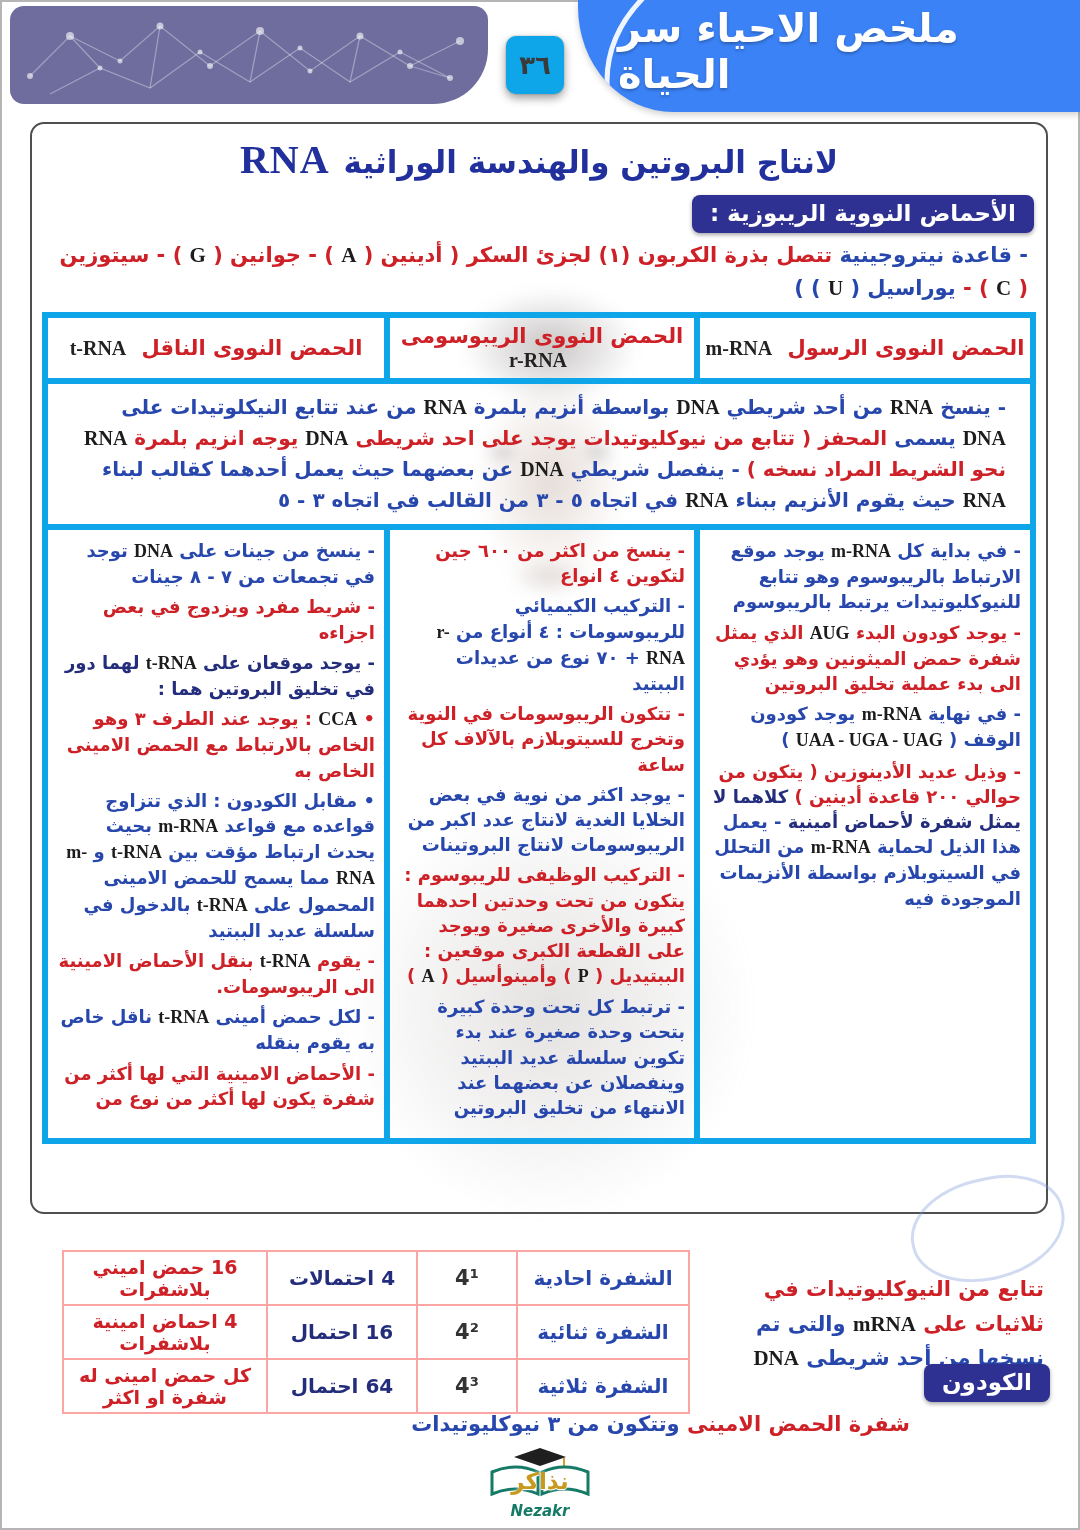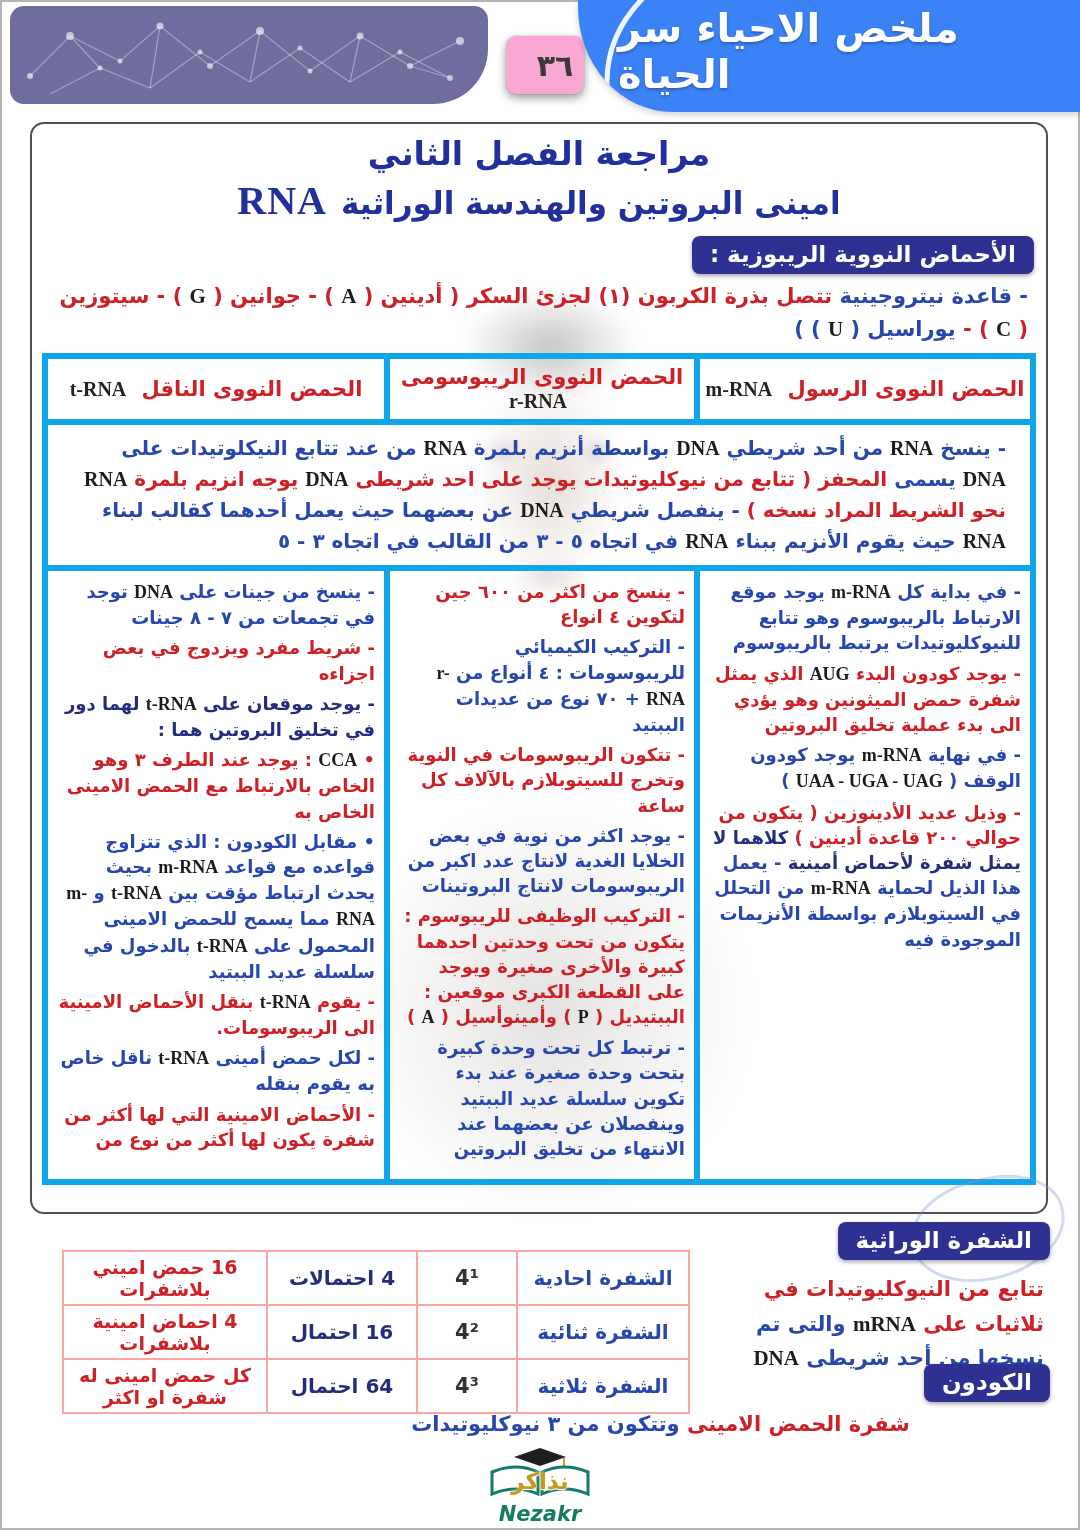--- a/index.html
+++ b/index.html
@@ -13,23 +13,23 @@
       radial-gradient(ellipse 130px 85px  at 50% 9%,  rgba(72,62,60,.30),  transparent 68%),
       radial-gradient(ellipse 108px 150px at 50% 23%, rgba(176,148,132,.32),transparent 70%),
       radial-gradient(ellipse 20px 11px   at 43% 20%, rgba(40,40,55,.32),  transparent 80%),
       radial-gradient(ellipse 20px 11px   at 57% 20%, rgba(40,40,55,.32),  transparent 80%),
       radial-gradient(ellipse 55px 26px   at 50% 33%, rgba(120,92,82,.22), transparent 75%),
       radial-gradient(ellipse 290px 300px at 50% 78%, rgba(150,142,138,.26),transparent 70%);}
   
   .banner-left{position:absolute;left:10px;top:6px;width:478px;height:98px;z-index:2;
     background:#6f6c9e;border-radius:14px 14px 55px 14px;overflow:hidden;}
   .page-badge{position:absolute;left:506px;top:36px;width:58px;height:58px;z-index:2;
-    background:#f9a8d4;border-radius:10px;box-shadow:0 4px 10px rgba(0,0,0,.40),0 0 0 1px #eee;
+    background:#0ea5e9;border-radius:10px;box-shadow:0 4px 10px rgba(0,0,0,.40),0 0 0 1px #eee;
     display:flex;align-items:center;justify-content:center;
-    font-size:30px;font-weight:bold;color:#3a3a3a;padding-left:20px;}
+    font-size:26px;font-weight:bold;color:#3a3a3a;}
   .banner-main{position:absolute;left:578px;right:0;top:0;height:112px;z-index:2;
     background:#3b82f6;border-bottom-left-radius:95px 105px;overflow:hidden;
     display:flex;align-items:center;justify-content:flex-end;
     padding:0 26px 10px 40px;box-sizing:border-box;box-shadow:0 3px 6px rgba(0,0,0,.18);}
   .banner-title{color:#ffffff;font-size:40px;font-weight:bold;letter-spacing:.5px;
     text-shadow:0 2px 3px rgba(0,0,0,.25);}
   .swoosh{position:absolute;left:0;top:0;}
   
   .content-box{position:absolute;left:30px;top:122px;width:1018px;height:1092px;z-index:1;
     border:2px solid #4f4f4f;border-radius:14px;box-sizing:border-box;
@@ -73,21 +73,21 @@
   .col-type{width:158px;color:#2747ad;font-size:20px;}
   .col-power{width:86px;color:#333;font-size:21px;}
   .col-chance{width:136px;color:#232d7c;font-size:20px;}
   .col-result{color:#ce2127;font-size:19px;}
   
   .footer{position:absolute;left:0;right:0;top:1446px;z-index:3;text-align:center;}
   .logo-wrap{position:relative;width:160px;height:78px;margin:0 auto;}
   .logo-svg{position:absolute;left:20px;top:0;}
   .brand-ar{position:absolute;left:0;right:0;top:22px;color:#c79a1e;font-size:23px;font-weight:bold;
     text-shadow:0 1px 0 #fff,0 0 3px #fff;}
-  .brand-en{position:absolute;left:0;right:0;top:56px;color:#157a66;font-size:21px;
+  .brand-en{position:absolute;left:0;right:0;top:56px;color:#157a66;font-size:15px;
     font-weight:bold;font-style:italic;}
 </style>
 </head>
 <body>
 
 <div class="page">
 
   <div class="watermark"></div>
 
   <div class="banner-left">
@@ -123,24 +123,23 @@
 
   <div class="banner-main">
     <svg class="swoosh" width="130" height="112" viewBox="0 0 130 112">
       <path d="M38 130 Q8 45 78 -14" stroke="#ffffff" stroke-width="5" fill="none" opacity="0.92"></path>
     </svg>
     <div class="banner-title">ملخص الاحياء سر الحياة</div>
   </div>
 
   <div class="content-box">
 
-    <div class="title1">مراجعة الفصل الثاني</div>
 
     <div class="title2">
-      <span class="ar">امينى البروتين والهندسة الوراثية</span>
+      <span class="ar">لانتاج البروتين والهندسة الوراثية</span>
       <span class="latin" dir="ltr">RNA</span>
     </div>
 
     <div class="label-row">
       <span class="pill">الأحماض النووية الريبوزية :</span>
     </div>
 
     <div class="intro">
       <p><span class="c-b">- قاعدة نيتروجينية </span><span class="c-r">تتصل بذرة الكربون (١) لجزئ السكر ( أدينين ( </span><span class="c-d" dir="ltr">A</span><span class="c-r"> ) - جوانين ( </span><span class="c-d" dir="ltr">G</span><span class="c-r"> ) - سيتوزين ( </span><span class="c-d" dir="ltr">C</span><span class="c-r"> ) - </span><span class="c-b">يوراسيل ( </span><span class="c-d" dir="ltr">U</span><span class="c-b"> ) )</span></p>
     </div>
@@ -194,21 +193,20 @@
               <p class="cell-p"><span class="c-b">- لكل حمض أمينى </span><span class="c-d" dir="ltr">t-RNA</span><span class="c-b"> ناقل خاص به يقوم بنقله</span></p>
               <p class="cell-p"><span class="c-r">- الأحماض الامينية التي لها أكثر من شفرة يكون لها أكثر من نوع من </span></p>
             </td>
         </tr>
       </tbody>
     </table>
   </div>
 
   <div class="stamp"></div>
 
-  <div class="pill gc-label">الشفرة الوراثية</div>
   <div class="gc-text"><span class="c-r">تتابع من النيوكليوتيدات في ثلاثيات على </span><span class="c-d" dir="ltr">mRNA</span><span class="c-b"> والتى تم نسخها من أحد شريطى </span><span class="c-d" dir="ltr">DNA</span></div>
 
   <div class="pill codon-label">الكودون</div>
   <div class="codon-text"><span class="c-r">شفرة الحمض الامينى </span><span class="c-b">وتتكون من ٣ نيوكليوتيدات</span></div>
 
   <table class="code-table">
     <tbody>
         <tr>
           <td class="col-type">الشفرة احادية</td>
           <td class="col-power">4¹</td>

